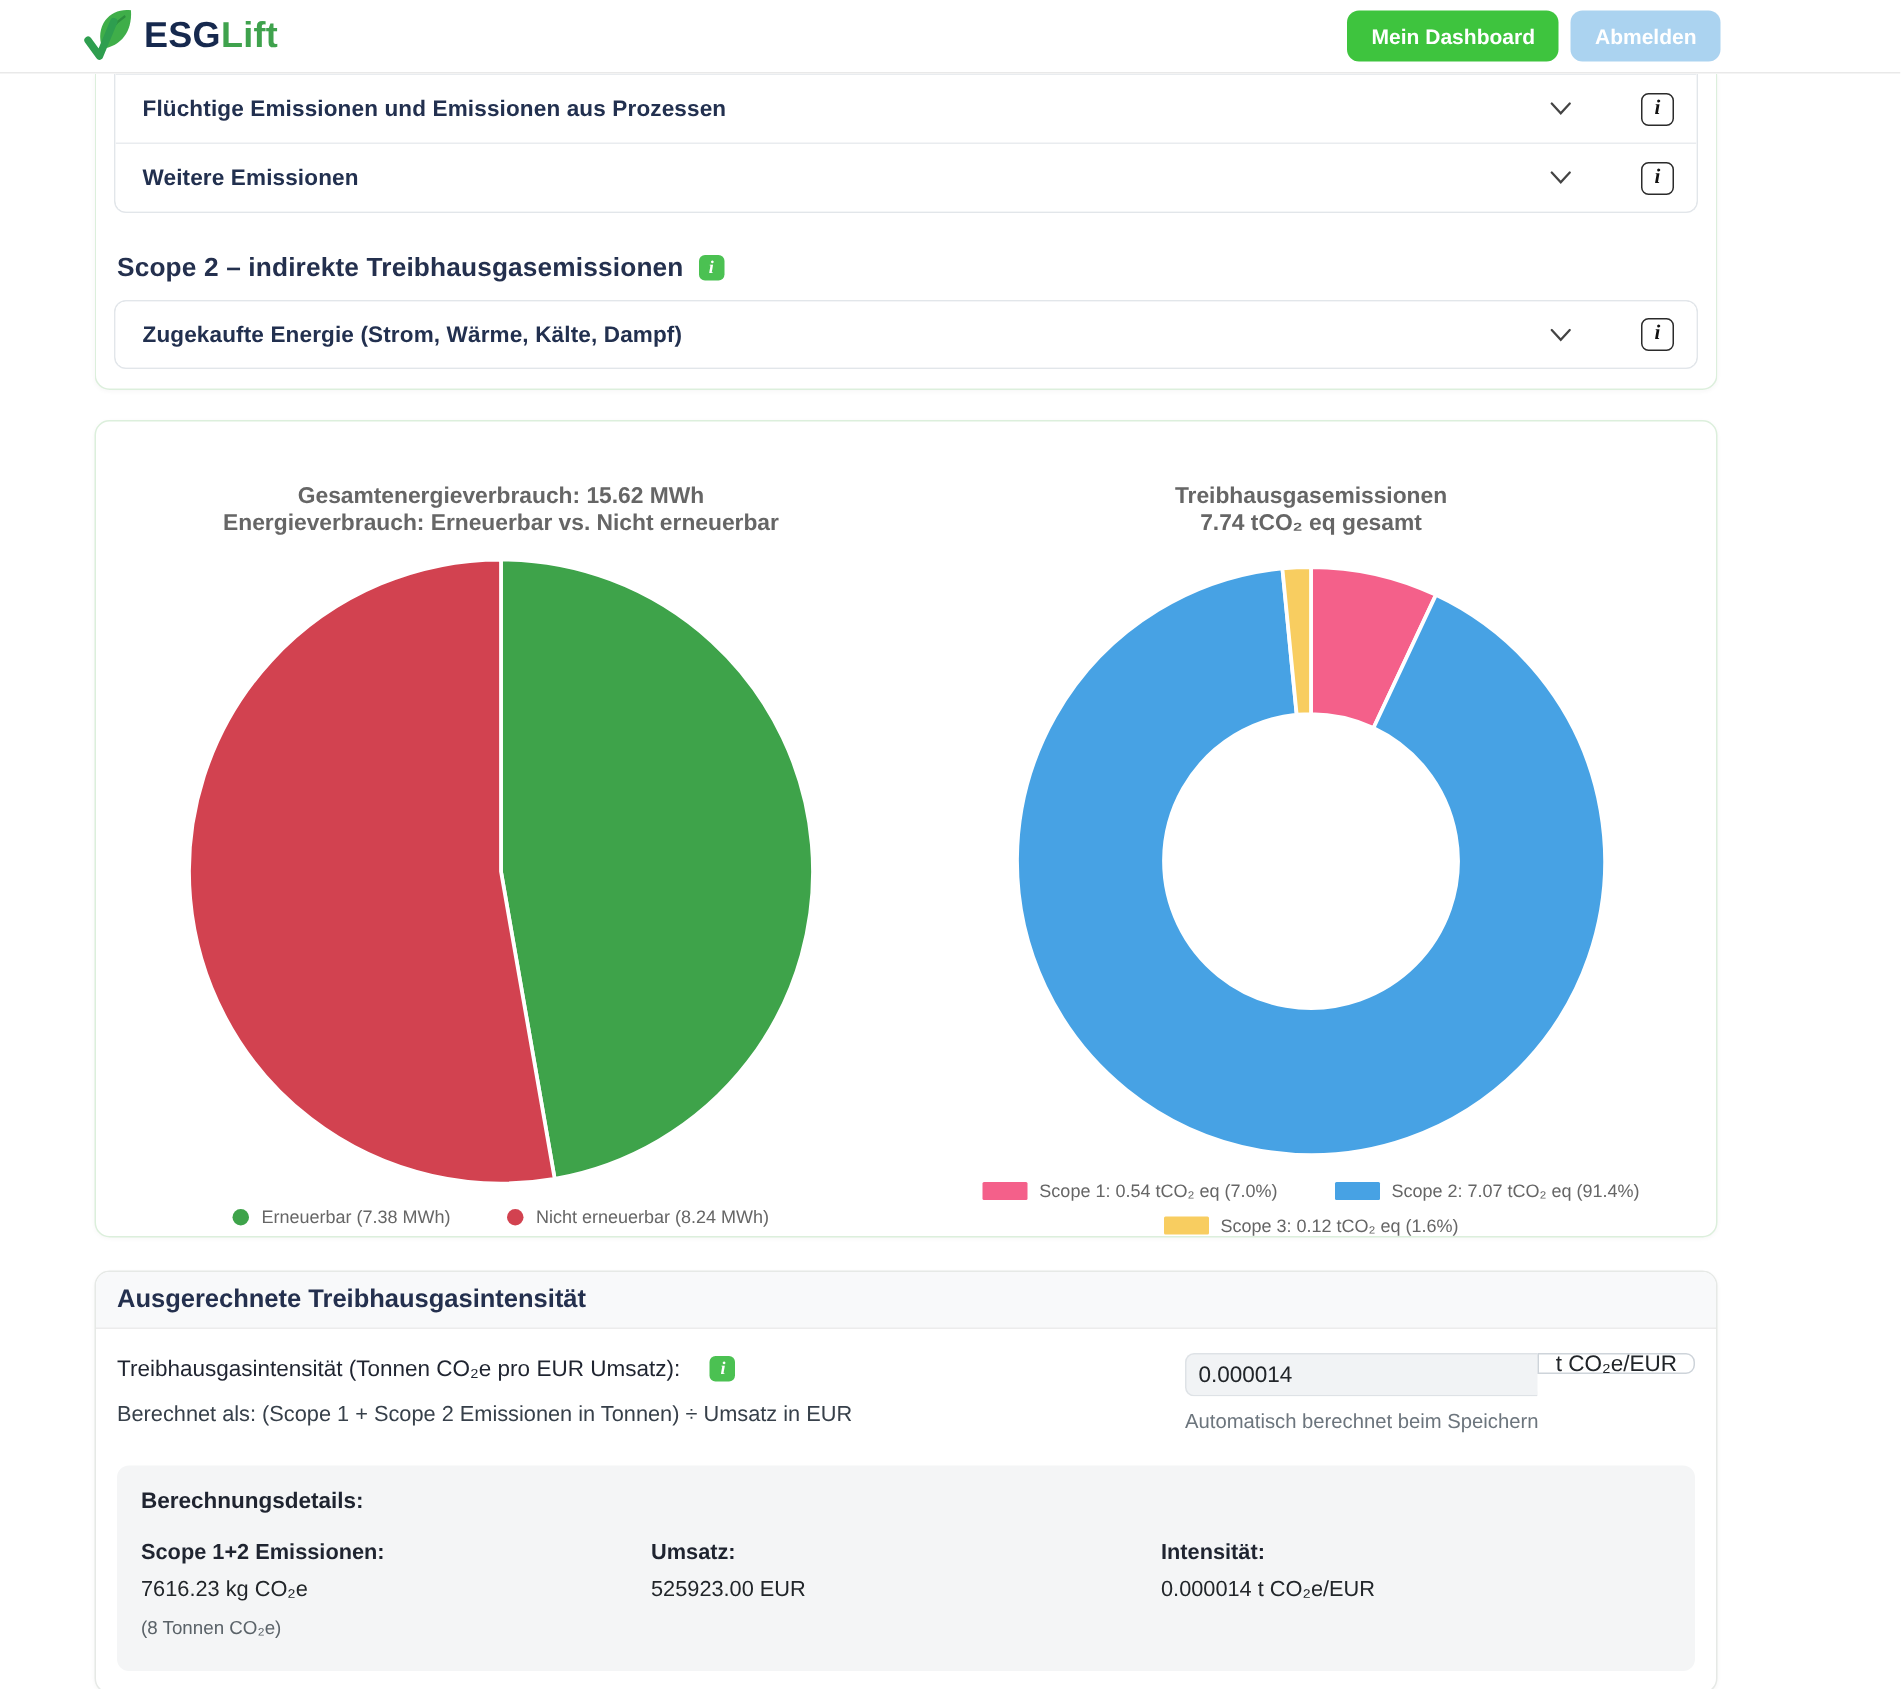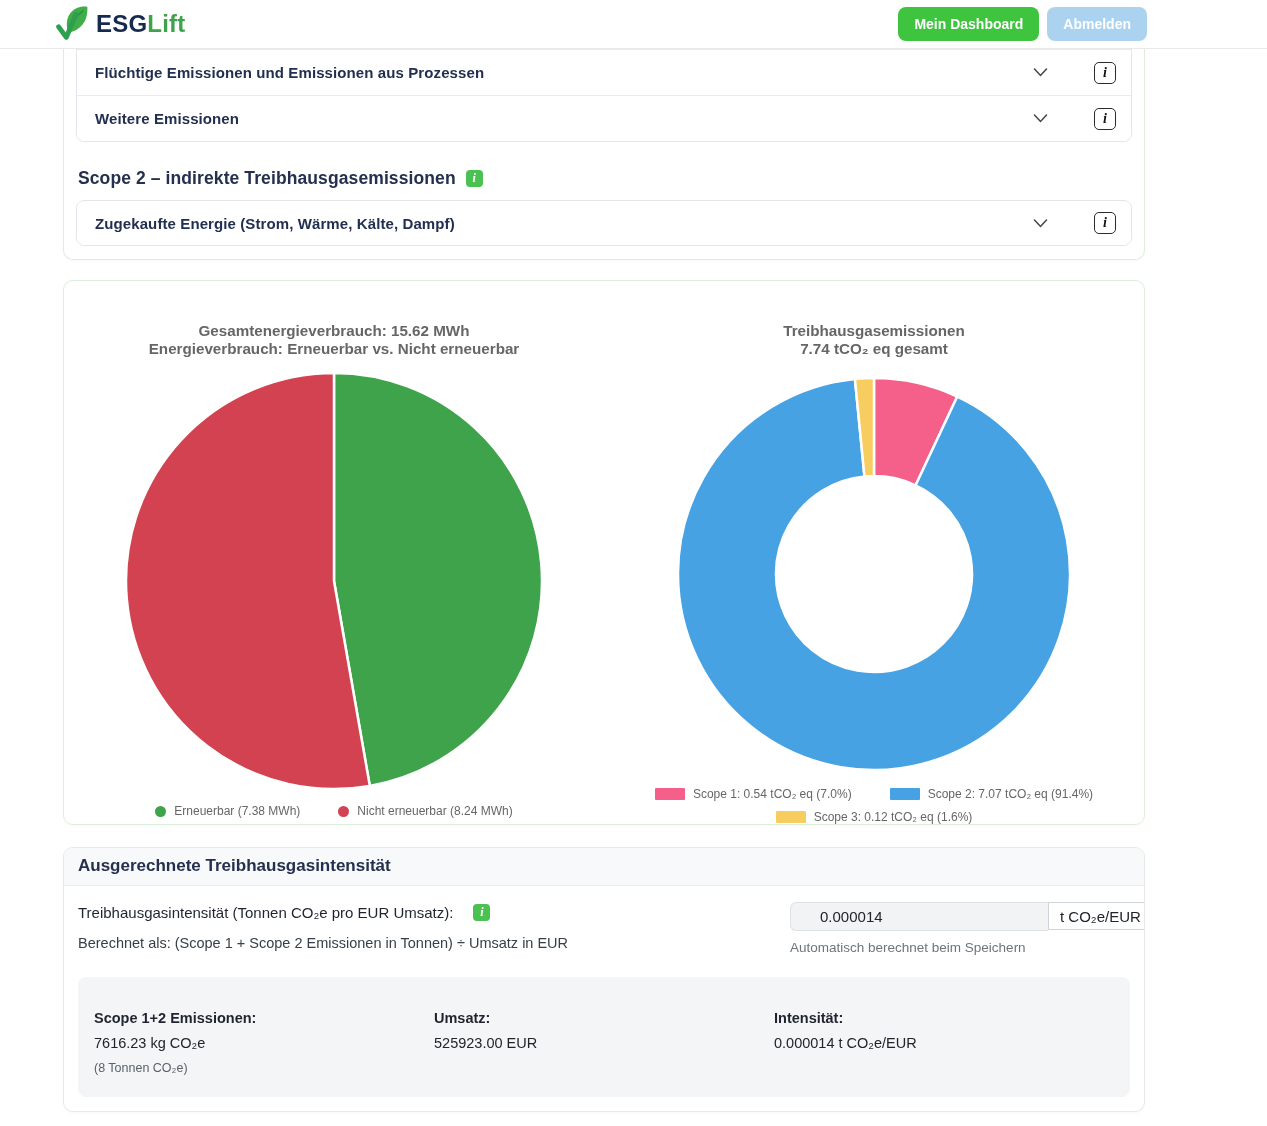--- a/index.html
+++ b/index.html
@@ -66,23 +66,23 @@
   .intensity-header { background:#f8f9fa; border-bottom:1px solid #ececec; padding:8px 14px 9px 14px;
     font-size:17px; font-weight:800; color:#24304e; }
   .intensity-body { padding:16px 14px 14px 14px; }
   .intensity-row { display:flex; justify-content:space-between; align-items:flex-start; }
   .intensity-left { padding-top:2px; }
   .intensity-label-row { display:flex; align-items:center; gap:20px; font-size:15px; color:#1f2430; }
   .intensity-formula { margin-top:14px; font-size:14.5px; color:#37404a; }
   .intensity-right { width:340px; }
   .input-group { display:flex; width:340px; }
   .intensity-input { flex:1; height:29px; background:#f1f3f5; border:1px solid #dee2e6;
-    border-right:none; border-radius:6px 0 0 6px; padding:0 29px; font-size:15px; color:#212529;
+    border-right:none; border-radius:6px 0 0 6px; padding:0 8px; font-size:15px; color:#212529;
     font-family:inherit; outline:none; }
-  .input-suffix { height:28px; background:#fff; border:1px solid #ced4da; border-radius:0 6px 6px 0;
+  .input-suffix { height:14px; background:#fff; border:1px solid #ced4da; border-radius:0 6px 6px 0;
     display:flex; align-items:center; padding:0 11px; font-size:15px; color:#212529; white-space:nowrap; }
   .auto-note { margin-top:9px; font-size:13.5px; color:#6c757d; }
 
   .details-box { margin-top:22px; background:#f4f5f6; border-radius:8px; padding:15px 16px 22px 16px; }
   .details-title { font-size:15px; font-weight:700; color:#1f2430; }
   .details-grid { display:grid; grid-template-columns:1fr 1fr 1fr; margin-top:18px; }
   .details-label { font-size:14.5px; font-weight:700; color:#1f2430; }
   .details-value { margin-top:9px; font-size:14.5px; color:#212529; }
   .details-note { margin-top:10px; font-size:12.5px; color:#5a6268; }
 </style>
@@ -213,20 +213,21 @@
         <div class="intensity-right">
           <div class="input-group">
             <input class="intensity-input" type="text" value="0.000014" style="">
             <span class="input-suffix">t CO₂e/EUR</span>
           </div>
           <div class="auto-note">Automatisch berechnet beim Speichern</div>
         </div>
       </div>
 
       <div class="details-box">
+        <div class="details-title">Berechnungsdetails:</div>
         <div class="details-grid">
           <div>
             <div class="details-label">Scope 1+2 Emissionen:</div>
             <div class="details-value">7616.23 kg CO₂e</div>
             <div class="details-note">(8 Tonnen CO₂e)</div>
           </div>
           <div>
             <div class="details-label">Umsatz:</div>
             <div class="details-value">525923.00 EUR</div>
           </div>

